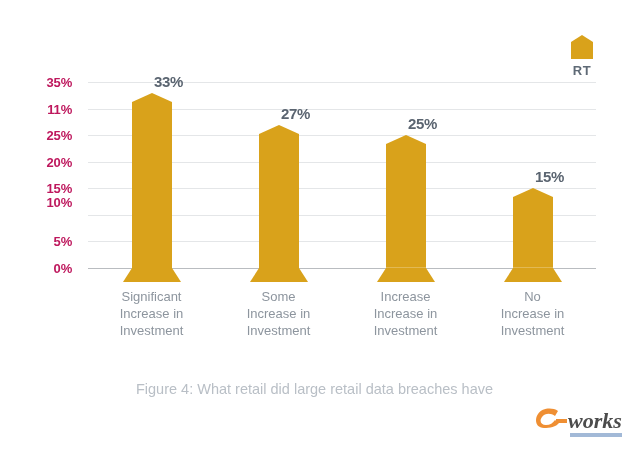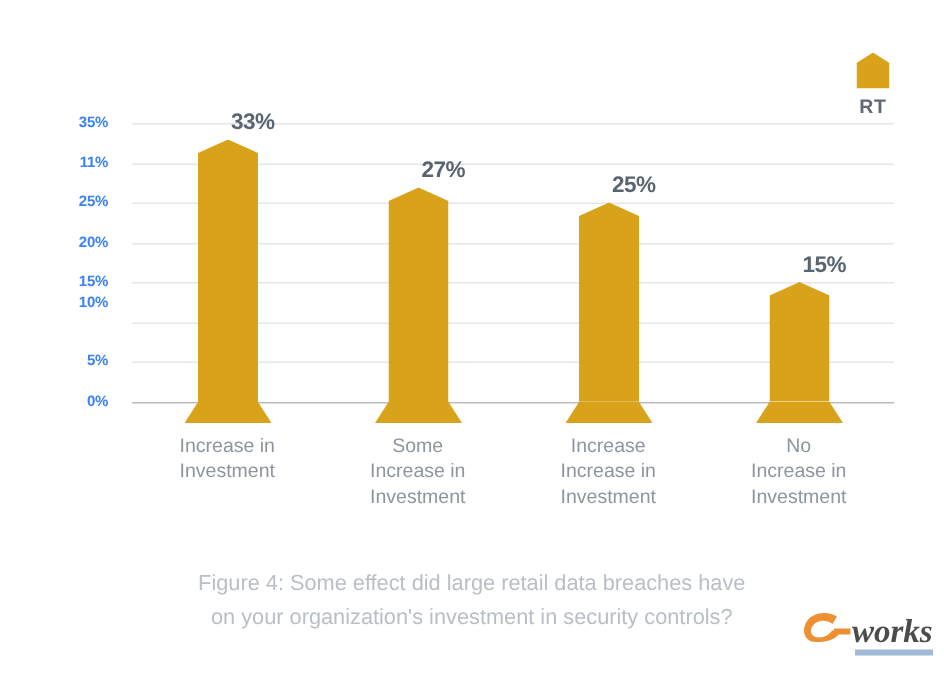--- a/index.html
+++ b/index.html
@@ -70,22 +70,22 @@
     position: absolute;
     left: 0px;
     top: 82px;
     width: 80px;
     height: 186px;
   }
   #y-axis .ytick {
     position: absolute;
     right: 8px;
     transform: translateY(-50%);
-    font-size: 10px;
-    color: #3b82f6;
+    font-size: 13px;
+    color: #be185d;
     font-weight: bold;
     letter-spacing: -0.2px;
     white-space: nowrap;
   }
 
   
   #bars-layer {
     position: absolute;
     left: 88px;
     top: 82px;
@@ -251,20 +251,21 @@
           <div class="bar-value">15%</div>
           <div class="bar-pedestal"><svg width="58" height="14" viewBox="0 0 58 14" aria-hidden="true">
               <polygon points="9,0 49,0 58,14 0,14" fill="#d9a21b"></polygon>
             </svg></div>
         </div>
       </div>
     </div>
 
   <div id="cat-labels">
       <div class="cat-label" style="left: 0px; width: 127px;">
+        <span>Significant</span>
         <span>Increase in</span>
         <span>Investment</span>
       </div>
       <div class="cat-label" style="left: 127px; width: 127px;">
         <span>Some</span>
         <span>Increase in</span>
         <span>Investment</span>
       </div>
       <div class="cat-label" style="left: 254px; width: 127px;">
         <span>Increase</span>
@@ -272,22 +273,21 @@
         <span>Investment</span>
       </div>
       <div class="cat-label" style="left: 381px; width: 127px;">
         <span>No</span>
         <span>Increase in</span>
         <span>Investment</span>
       </div>
     </div>
 
   <div id="caption">
-    <span>Figure 4: Some effect did large retail data breaches have</span>
-    <span>on your organization's investment in security controls?</span>
+    <span>Figure 4: What retail did large retail data breaches have</span>
   </div>
 
   <div id="watermark">
     <svg width="95" height="46" viewBox="0 0 95 46" aria-hidden="true">
       <g opacity="0.92">
         <path d="M10,30 C2,30 0,22 4,16 C8,10 18,9 24,13 L21,18 C17,15 11,15 8,19 C5,23 7,27 12,27 C16,27 19,25 21,22 L25,25 C22,29 16,30 10,30 Z" fill="#ee8622"></path>
         <path d="M22,21 L33,21 L33,25 L22,25 Z" fill="#ee8622"></path>
         <text x="34" y="30" font-family="'Liberation Serif', serif" font-size="22" font-style="italic" font-weight="bold" fill="#3d3d3d">works</text>
         <rect x="36" y="35" width="52" height="4" fill="#9bb4d4"></rect>
       </g>

